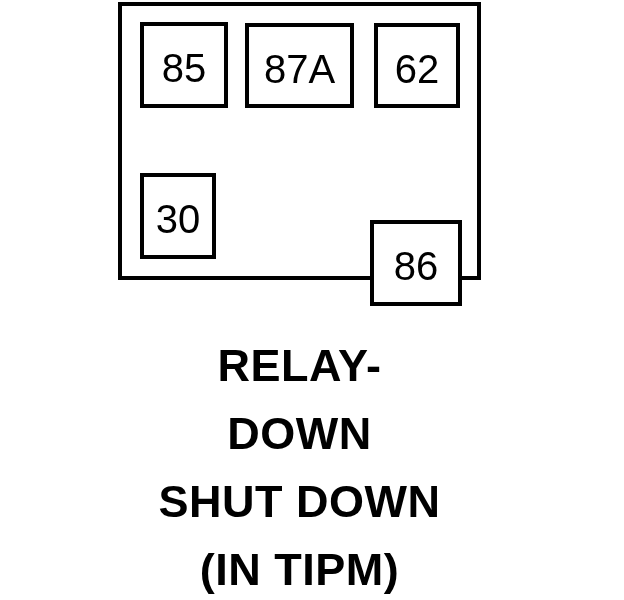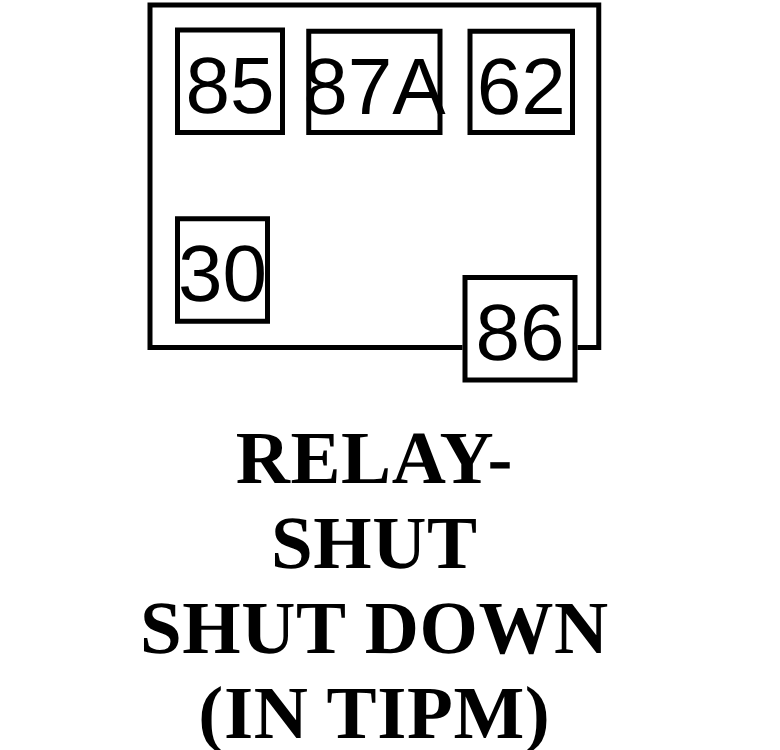--- a/index.html
+++ b/index.html
@@ -26,21 +26,21 @@
     box-sizing: border-box;
     background: #ffffff;
   }
   .pin {
     position: absolute;
     border: 4px solid #000000;
     box-sizing: border-box;
     display: flex;
     align-items: center;
     justify-content: center;
-    font-size: 64px;
+    font-size: 40px;
     font-weight: 400;
     line-height: 1;
     background: #ffffff;
     padding-top: 6px; 
   }
   .pin-85  { left: 18px;  top: 16px;  width: 88px;  height: 86px; }
   .pin-87a { left: 123px; top: 17px;  width: 109px; height: 85px; }
   .pin-87  { left: 252px; top: 17px;  width: 86px;  height: 85px; }
   .pin-30  { left: 18px;  top: 167px; width: 76px;  height: 86px; }
   .pin-86  { left: 248px; top: 167px; width: 92px;  height: 86px; margin-top: 47px; }
@@ -50,25 +50,24 @@
     top: 332px;
     width: 363px;
     display: flex;
     flex-direction: column;
   }
   .caption-line {
     height: 68px;
     display: flex;
     align-items: center;
     justify-content: center;
-    font-size: 60px;
+    font-size: 45px;
     font-weight: 700;
     letter-spacing: 0.5px;
     white-space: nowrap;
-    font-family: Liberation Serif, serif;
   }
 </style>
 </head>
 <body>
 
 <div class="page">
 
   <div class="relay-outline">
     <div class="pin pin-85">
       <span>85</span>
@@ -82,18 +81,18 @@
     <div class="pin pin-30">
       <span>30</span>
     </div>
     <div class="pin pin-86">
       <span>86</span>
     </div>
   </div>
 
   <div class="caption">
     <div class="caption-line">RELAY-</div>
-    <div class="caption-line">SHUT</div>
+    <div class="caption-line">DOWN</div>
     <div class="caption-line">SHUT DOWN</div>
     <div class="caption-line">(IN TIPM)</div>
   </div>
 
 </div>
 
 </body></html>

